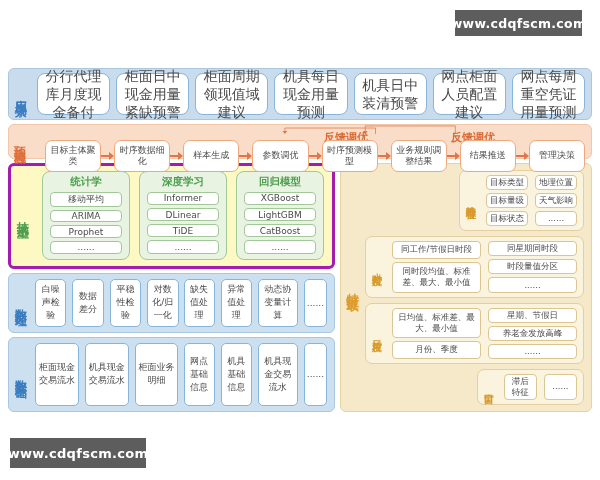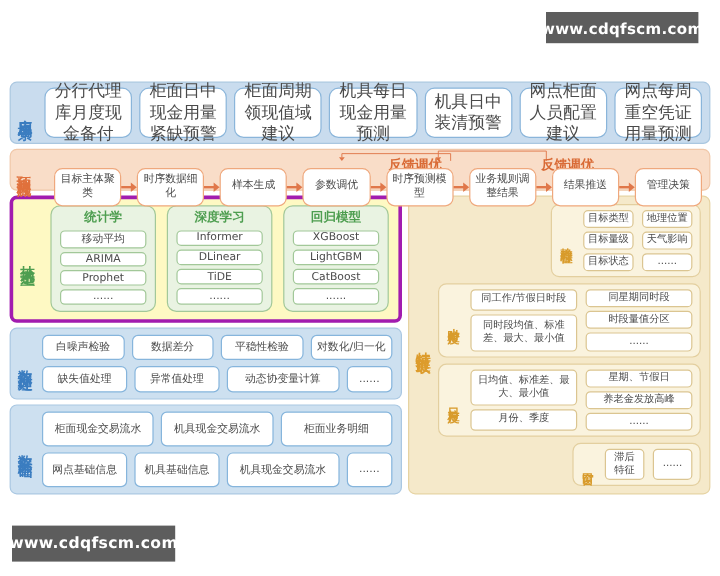--- a/index.html
+++ b/index.html
@@ -61,21 +61,21 @@
                 height:15px; line-height:15px; }
   .tech-box { flex:1; background:#fff; border:1px solid #a2c899; border-radius:4px;
               display:flex; align-items:center; justify-content:center; font-size:9px; }
 
   
   .blue-panel { background:#cde0f0; border:1px solid #a9c7e2; border-radius:6px;
                 display:flex; padding:5px 7px 5px 2px; gap:4px; }
   .blue-panel .vlabel { color:#3b7dc0; }
   #dp-panel { height:60px; }
   #db-panel { flex:1; }
-  .b-col { flex:1; display:flex; flex-direction:column; gap:5px; }
+  .b-col { flex:1; display:flex; gap:5px; }
   .b-row { flex:1; display:flex; gap:6px; }
   .b-box { flex:1; background:#fff; border:1px solid #86b5dc; border-radius:5px;
            display:flex; align-items:center; justify-content:center; font-size:9px;
            text-align:center; padding:0 2px; }
   .b-box.narrow { flex:0.5; }
   .b-box.wide { flex:1.35; }
 
   
   #feat-panel { flex:1; background:#f5e9ca; border:1px solid #e6d3a2; border-radius:6px;
                 display:flex; padding:6px 7px 6px 2px; gap:3px; }

